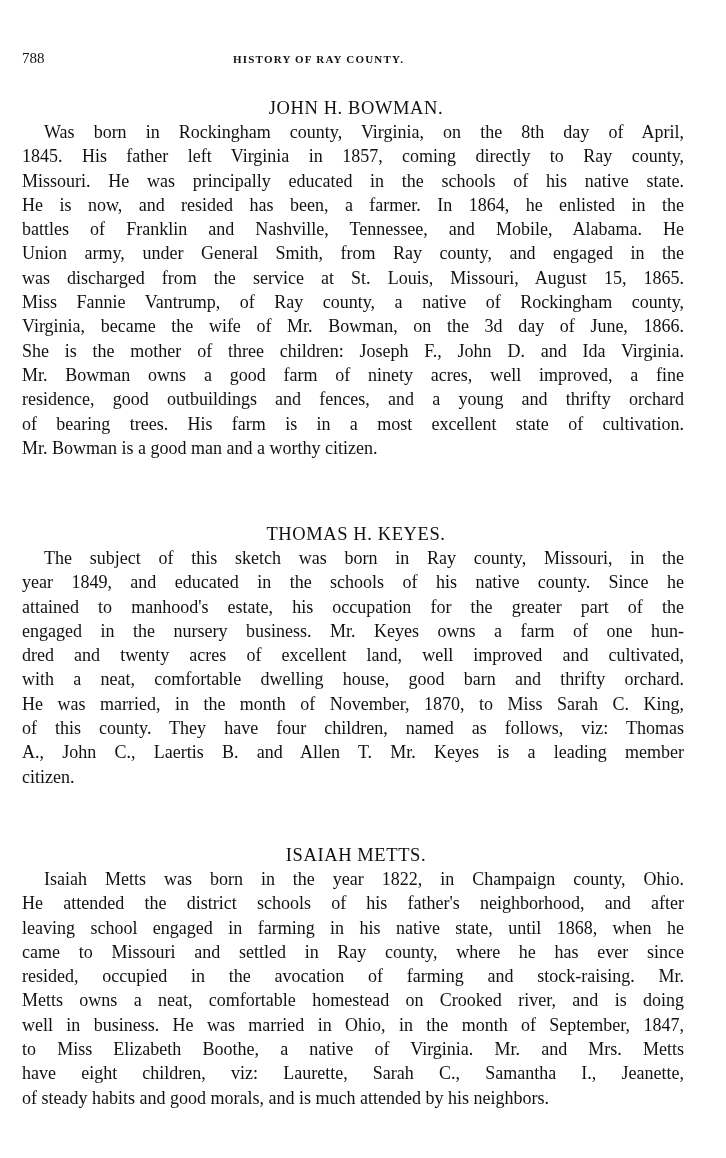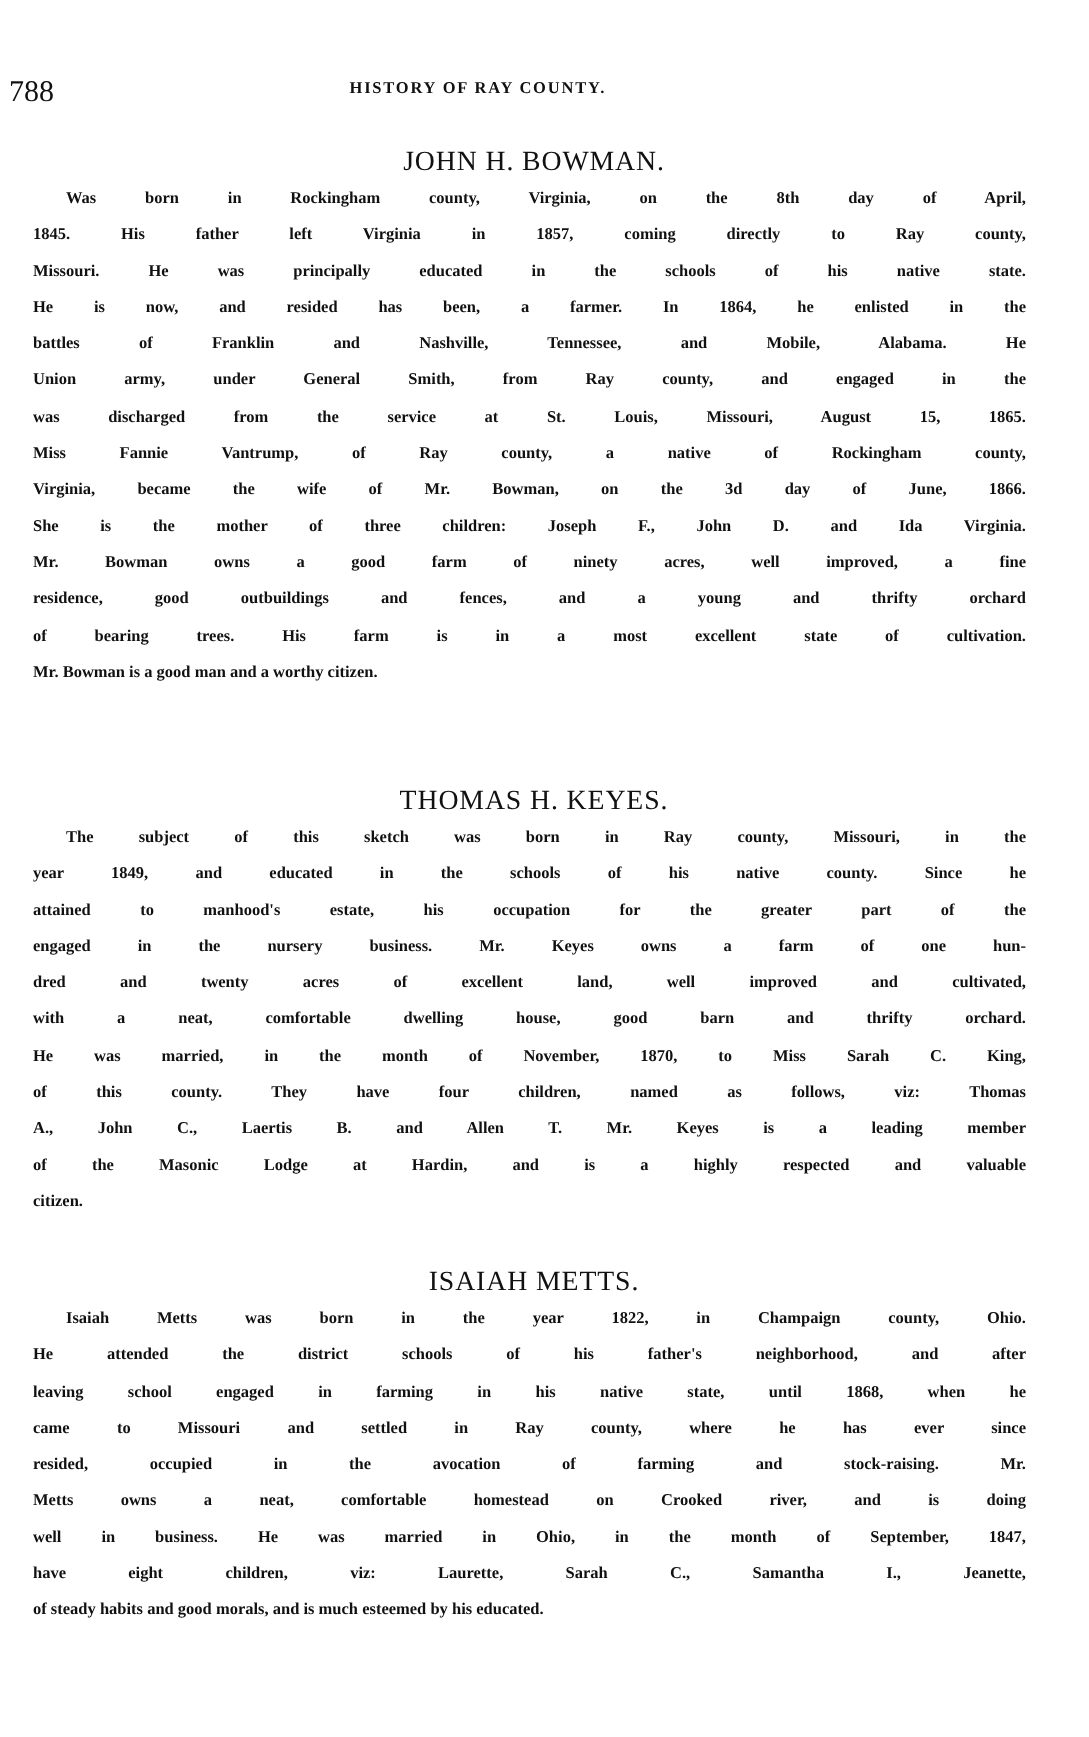--- a/index.html
+++ b/index.html
@@ -1,22 +1,22 @@
 <!DOCTYPE html>
 <html><head>
   <meta charset="utf-8">
   <style>
     html, body { margin: 0; padding: 0; background: #ffffff; }
     body { width: 726px; height: 1158px; position: relative; overflow: hidden; color: #111; font-family: "Liberation Serif", "DejaVu Serif", serif; }
     .running-head { position: absolute; top: 50px; left: 0; width: 726px; height: 20px; }
-    .page-number { position: absolute; left: 6px; top: 0; font-size: 20px; }
+    .page-number { position: absolute; left: 22px; top: 0; font-size: 15px; }
     .running-title { position: absolute; left: 233px; top: 3px; font-size: 11px; font-weight: bold; letter-spacing: 1.2px; }
     .section { position: absolute; left: 22px; width: 662px; }
     .section-title { text-align: center; font-size: 18.5px; letter-spacing: 0.6px; height: 24px; line-height: 24px; margin-left: 6px; }
-    .para { font-size: 11px; line-height: 24.3px; font-weight: bold; }
+    .para { font-size: 18px; line-height: 24.3px; }
     .line { display: block; white-space: nowrap; text-align: justify; text-align-last: justify; height: 24.3px; }
     .line.first { text-indent: 22px; }
     .line.last { text-align-last: left; }
   </style>
 </head>
 <body>
 
 <div class="running-head">
   <span class="page-number">788</span>
   <span class="running-title">HISTORY OF RAY COUNTY.</span>
@@ -47,31 +47,31 @@
   <div class="para">
       <span class="line first">The subject of this sketch was born in Ray county, Missouri, in the</span>
       <span class="line">year 1849, and educated in the schools of his native county. Since he</span>
       <span class="line">attained to manhood's estate, his occupation for the greater part of the</span>
       <span class="line">engaged in the nursery business. Mr. Keyes owns a farm of one hun-</span>
       <span class="line">dred and twenty acres of excellent land, well improved and cultivated,</span>
       <span class="line">with a neat, comfortable dwelling house, good barn and thrifty orchard.</span>
       <span class="line">He was married, in the month of November, 1870, to Miss Sarah C. King,</span>
       <span class="line">of this county. They have four children, named as follows, viz: Thomas</span>
       <span class="line">A., John C., Laertis B. and Allen T. Mr. Keyes is a leading member</span>
-      <span class="line">of the Masonic Lodge at Hardin, and is a highly respected and valuable</span>
       <span class="line last">citizen.</span>
     </div>
 </div>
 
 <div class="section" id="sec2" style="top: 843px;">
   <div class="section-title">ISAIAH METTS.</div>
   <div class="para">
       <span class="line first">Isaiah Metts was born in the year 1822, in Champaign county, Ohio.</span>
       <span class="line">He attended the district schools of his father's neighborhood, and after</span>
       <span class="line">leaving school engaged in farming in his native state, until 1868, when he</span>
       <span class="line">came to Missouri and settled in Ray county, where he has ever since</span>
       <span class="line">resided, occupied in the avocation of farming and stock-raising. Mr.</span>
       <span class="line">Metts owns a neat, comfortable homestead on Crooked river, and is doing</span>
       <span class="line">well in business. He was married in Ohio, in the month of September, 1847,</span>
+      <span class="line">to Miss Elizabeth Boothe, a native of Virginia. Mr. and Mrs. Metts</span>
       <span class="line">have eight children, viz: Laurette, Sarah C., Samantha I., Jeanette,</span>
-      <span class="line last">of steady habits and good morals, and is much esteemed by his educated.</span>
+      <span class="line last">of steady habits and good morals, and is much attended by his neighbors.</span>
     </div>
 </div>
 
 </body></html>

